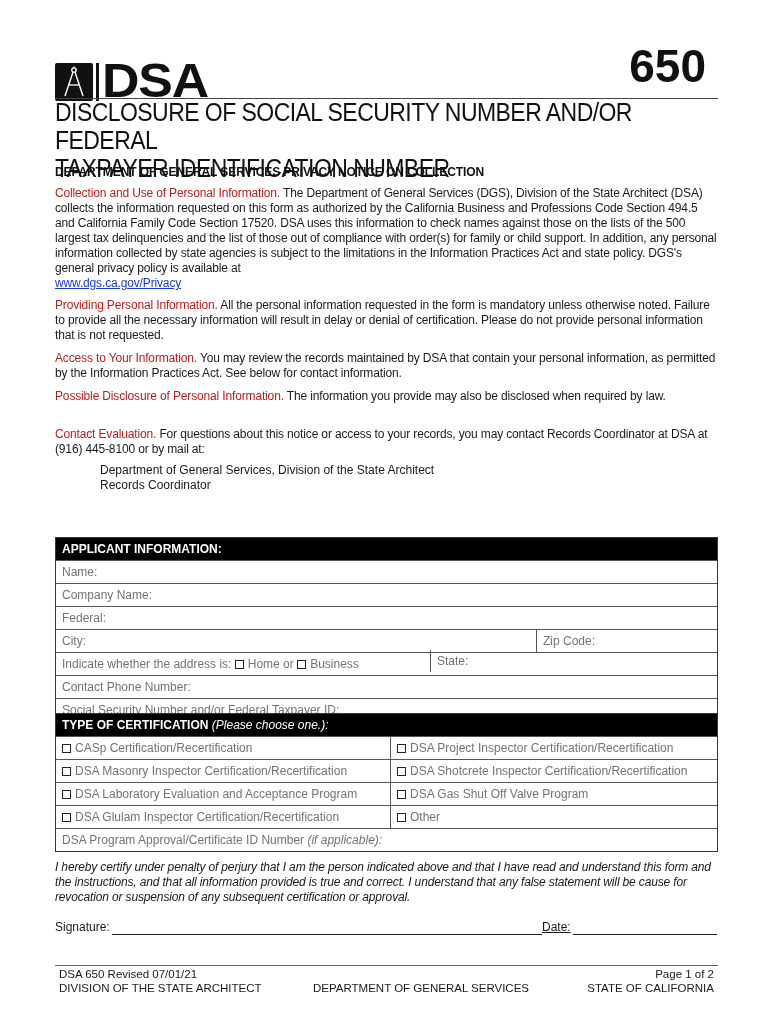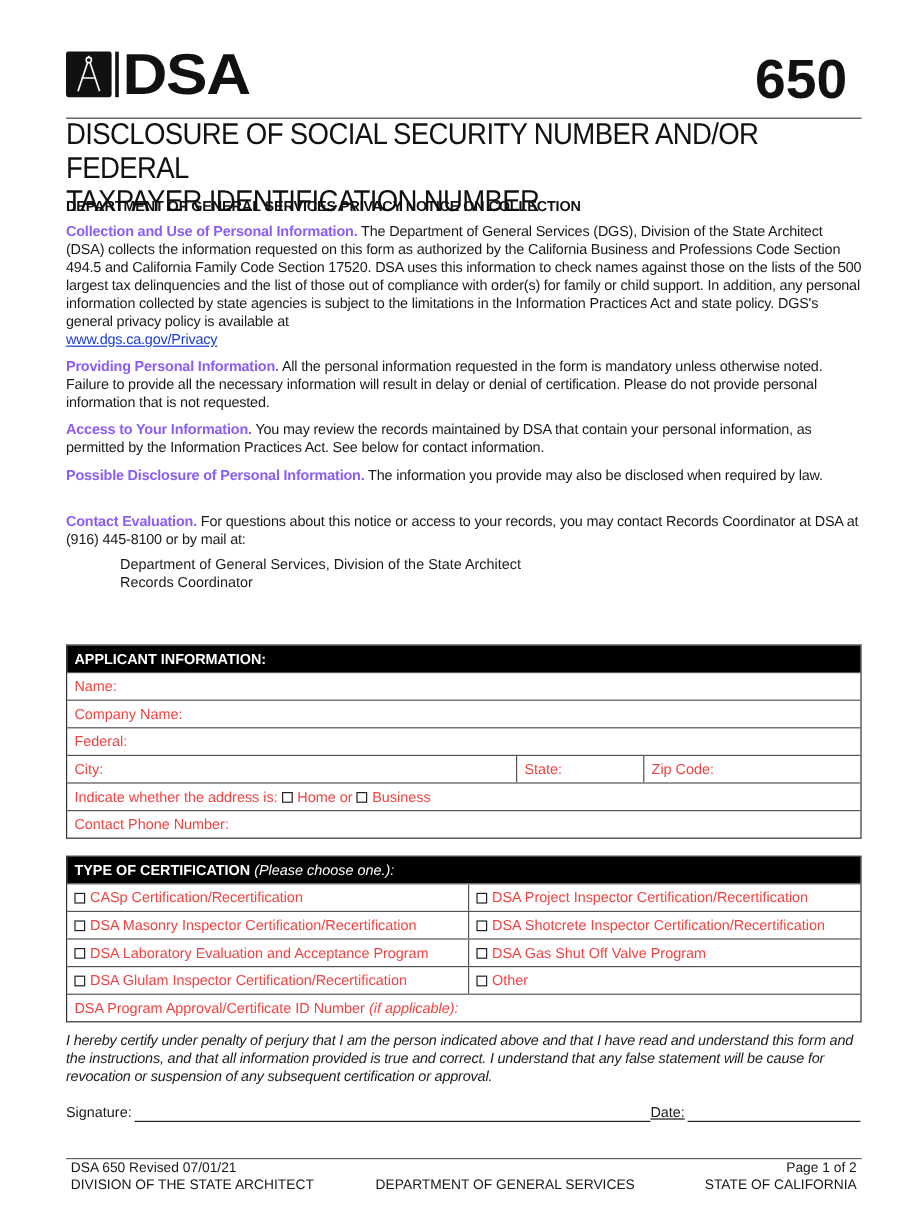--- a/index.html
+++ b/index.html
@@ -7,21 +7,21 @@
     body {
       font-family: "Liberation Sans", sans-serif;
       color: #111;
       position: relative;
       overflow: hidden;
     }
     .page { position: absolute; left: 55px; top: 0; width: 663px; }
 
     
     .header { position: absolute; top: 42px; left: 0; width: 663px; height: 55px; }
-    .logo { position: absolute; left: 0; top: 1px; display: flex; align-items: flex-start; }
+    .logo { position: absolute; left: 0; top: 19px; display: flex; align-items: flex-end; }
     .logo-box {
       width: 38px; height: 38px; background: #111; border-radius: 2px;
       display: flex; align-items: center; justify-content: center;
     }
     .logo-bar { width: 3px; height: 38px; background: #111; margin-left: 3px; }
     .logo-text {
       font-family: "Liberation Sans", sans-serif; font-weight: bold;
       font-size: 48px; letter-spacing: -1px; line-height: 40px; margin-left: 3px;
       transform: scaleX(1.08); transform-origin: left center;
     }
@@ -41,40 +41,40 @@
     .notice-head {
       position: absolute; top: 165px; left: 0;
       font-size: 12px; font-weight: bold; letter-spacing: -0.1px;
     }
 
     .body-text {
       position: absolute; left: 0; width: 663px;
       font-size: 12px; line-height: 15px; letter-spacing: -0.15px;
       color: #1a1a1a;
     }
-    .body-text b { font-weight: bold; color: #8b5cf6; }
+    .body-text b { font-weight: normal; color: #b91c1c; }
     .link { color: #1a3bd1; text-decoration: underline; }
 
     .p1 { top: 186px; }
     .p2 { top: 298px; }
     .p3 { top: 351px; }
     .p4 { top: 389px; }
     .p5 { top: 427px; }
     .address { position: absolute; top: 463px; left: 45px; font-size: 12px; line-height: 15px; color:#1a1a1a; }
 
     
     .tbl { position: absolute; left: 0; width: 663px; border: 1px solid #333; }
     .tbl-head {
       background: #000; color: #fff; height: 22px; padding-left: 6px;
       font-size: 12px; font-weight: bold; line-height: 22px;
     }
     .tbl-head i { font-weight: normal; font-style: italic; }
     .row {
       height: 23px; border-top: 1px solid #555; display: flex;
-      font-size: 12px; line-height: 22px; color: #ef4444;
+      font-size: 12px; line-height: 22px; color: #737373;
     }
     .cell { padding-left: 6px; height: 100%; }
     .cell + .cell { border-left: 1px solid #555; }
     .applicant { top: 537px; }
     .cert { top: 713px; }
     .cert .row { height: 23px; }
     .cbx {
       display: inline-block; width: 9px; height: 9px; border: 1px solid #222;
       vertical-align: -1px; margin-right: 4px;
     }
@@ -157,34 +157,37 @@
     <div class="row">
       <div class="cell">Company Name:</div>
     </div>
     <div class="row">
       <div class="cell">Federal:</div>
     </div>
     <div class="row">
       <div class="cell" style="width:374px;">
         <span>City:</span>
       </div>
-      <div class="cell" style="width:106px;">
+      <div class="cell" style="width:106px;margin-top:20px;">
         <span>State:</span>
       </div>
       <div class="cell" style="flex:1;">
         <span>Zip Code:</span>
       </div>
     </div>
     <div class="row">
       <div class="cell">
         <span>Indicate whether the address is: </span><span class="cbx" style="border-width:1.5px;"></span><span>Home</span><span> or </span><span class="cbx"></span><span>Business</span>
       </div>
     </div>
     <div class="row">
       <div class="cell">Contact Phone Number:</div>
+    </div>
+    <div class="row">
+      <div class="cell">Social Security Number and/or Federal Taxpayer ID:</div>
     </div>
   </div>
 
   <div class="tbl cert">
     <div class="tbl-head">
       <span>TYPE OF CERTIFICATION</span><i> (Please choose one.):</i>
     </div>
     <div class="row">
       <div class="cell" style="width:334px;"><span class="cbx"></span><span>CASp Certification/Recertification</span></div>
       <div class="cell" style="flex:1;"><span class="cbx"></span><span>DSA Project Inspector Certification/Recertification</span></div>

